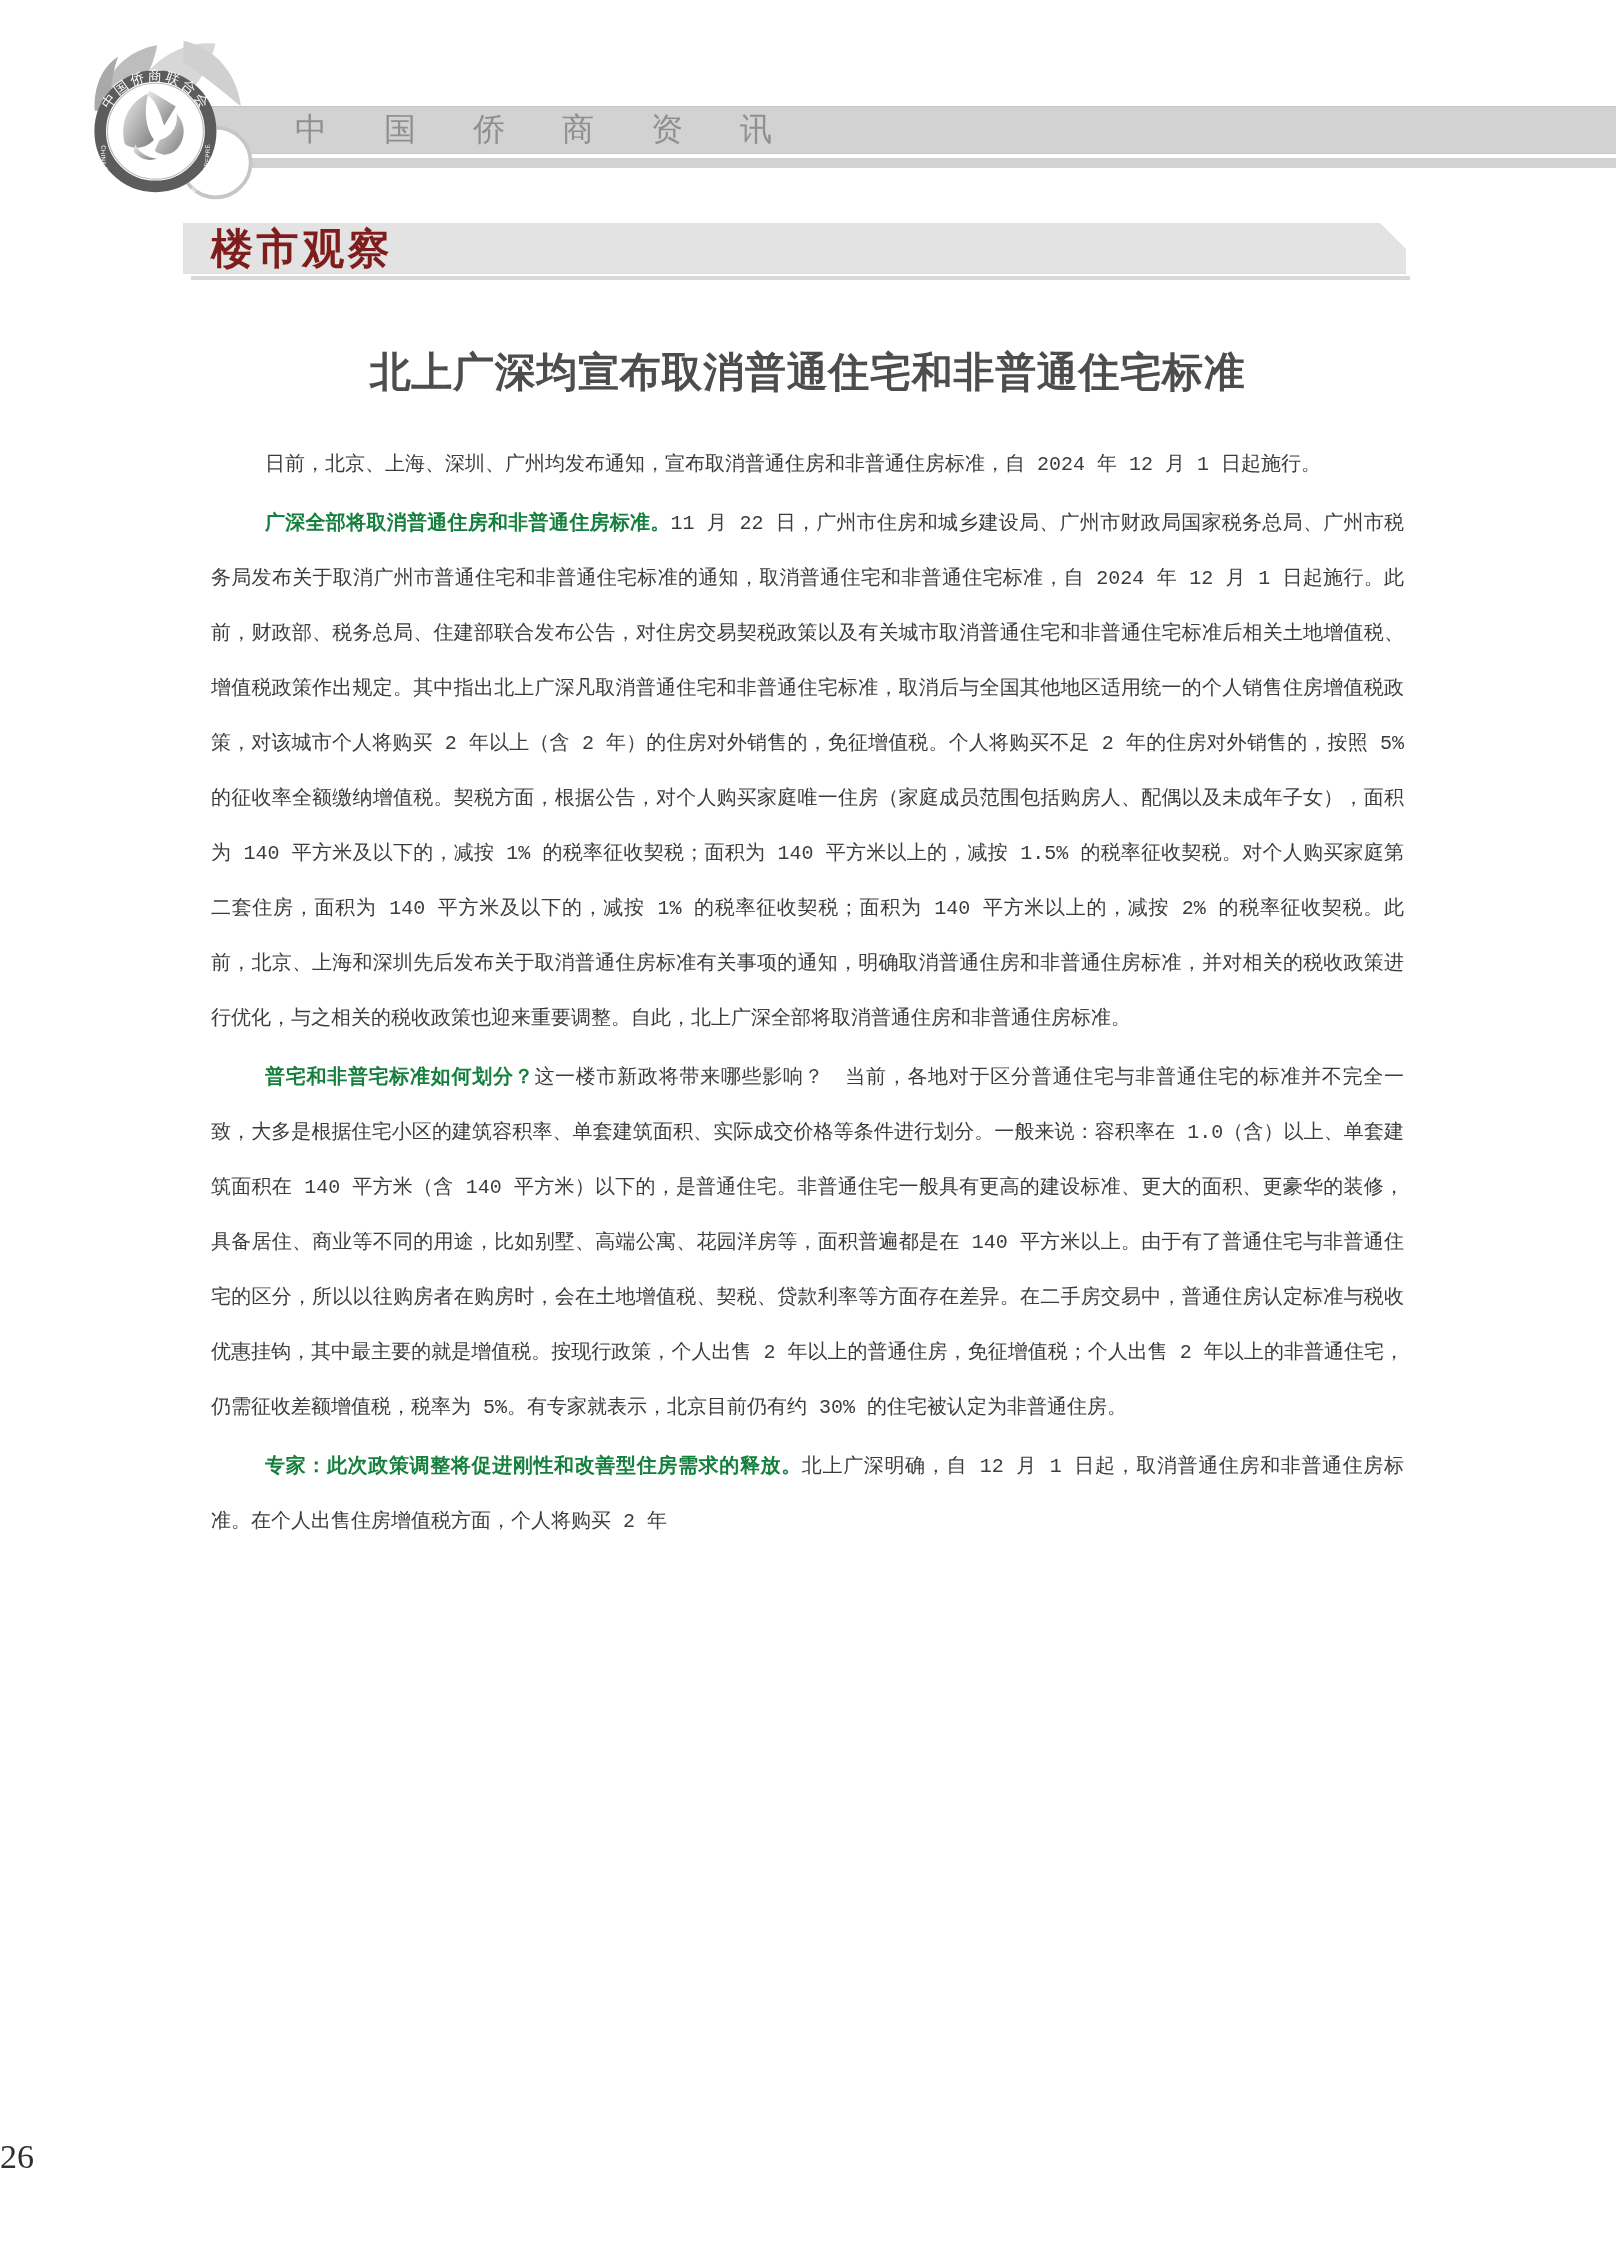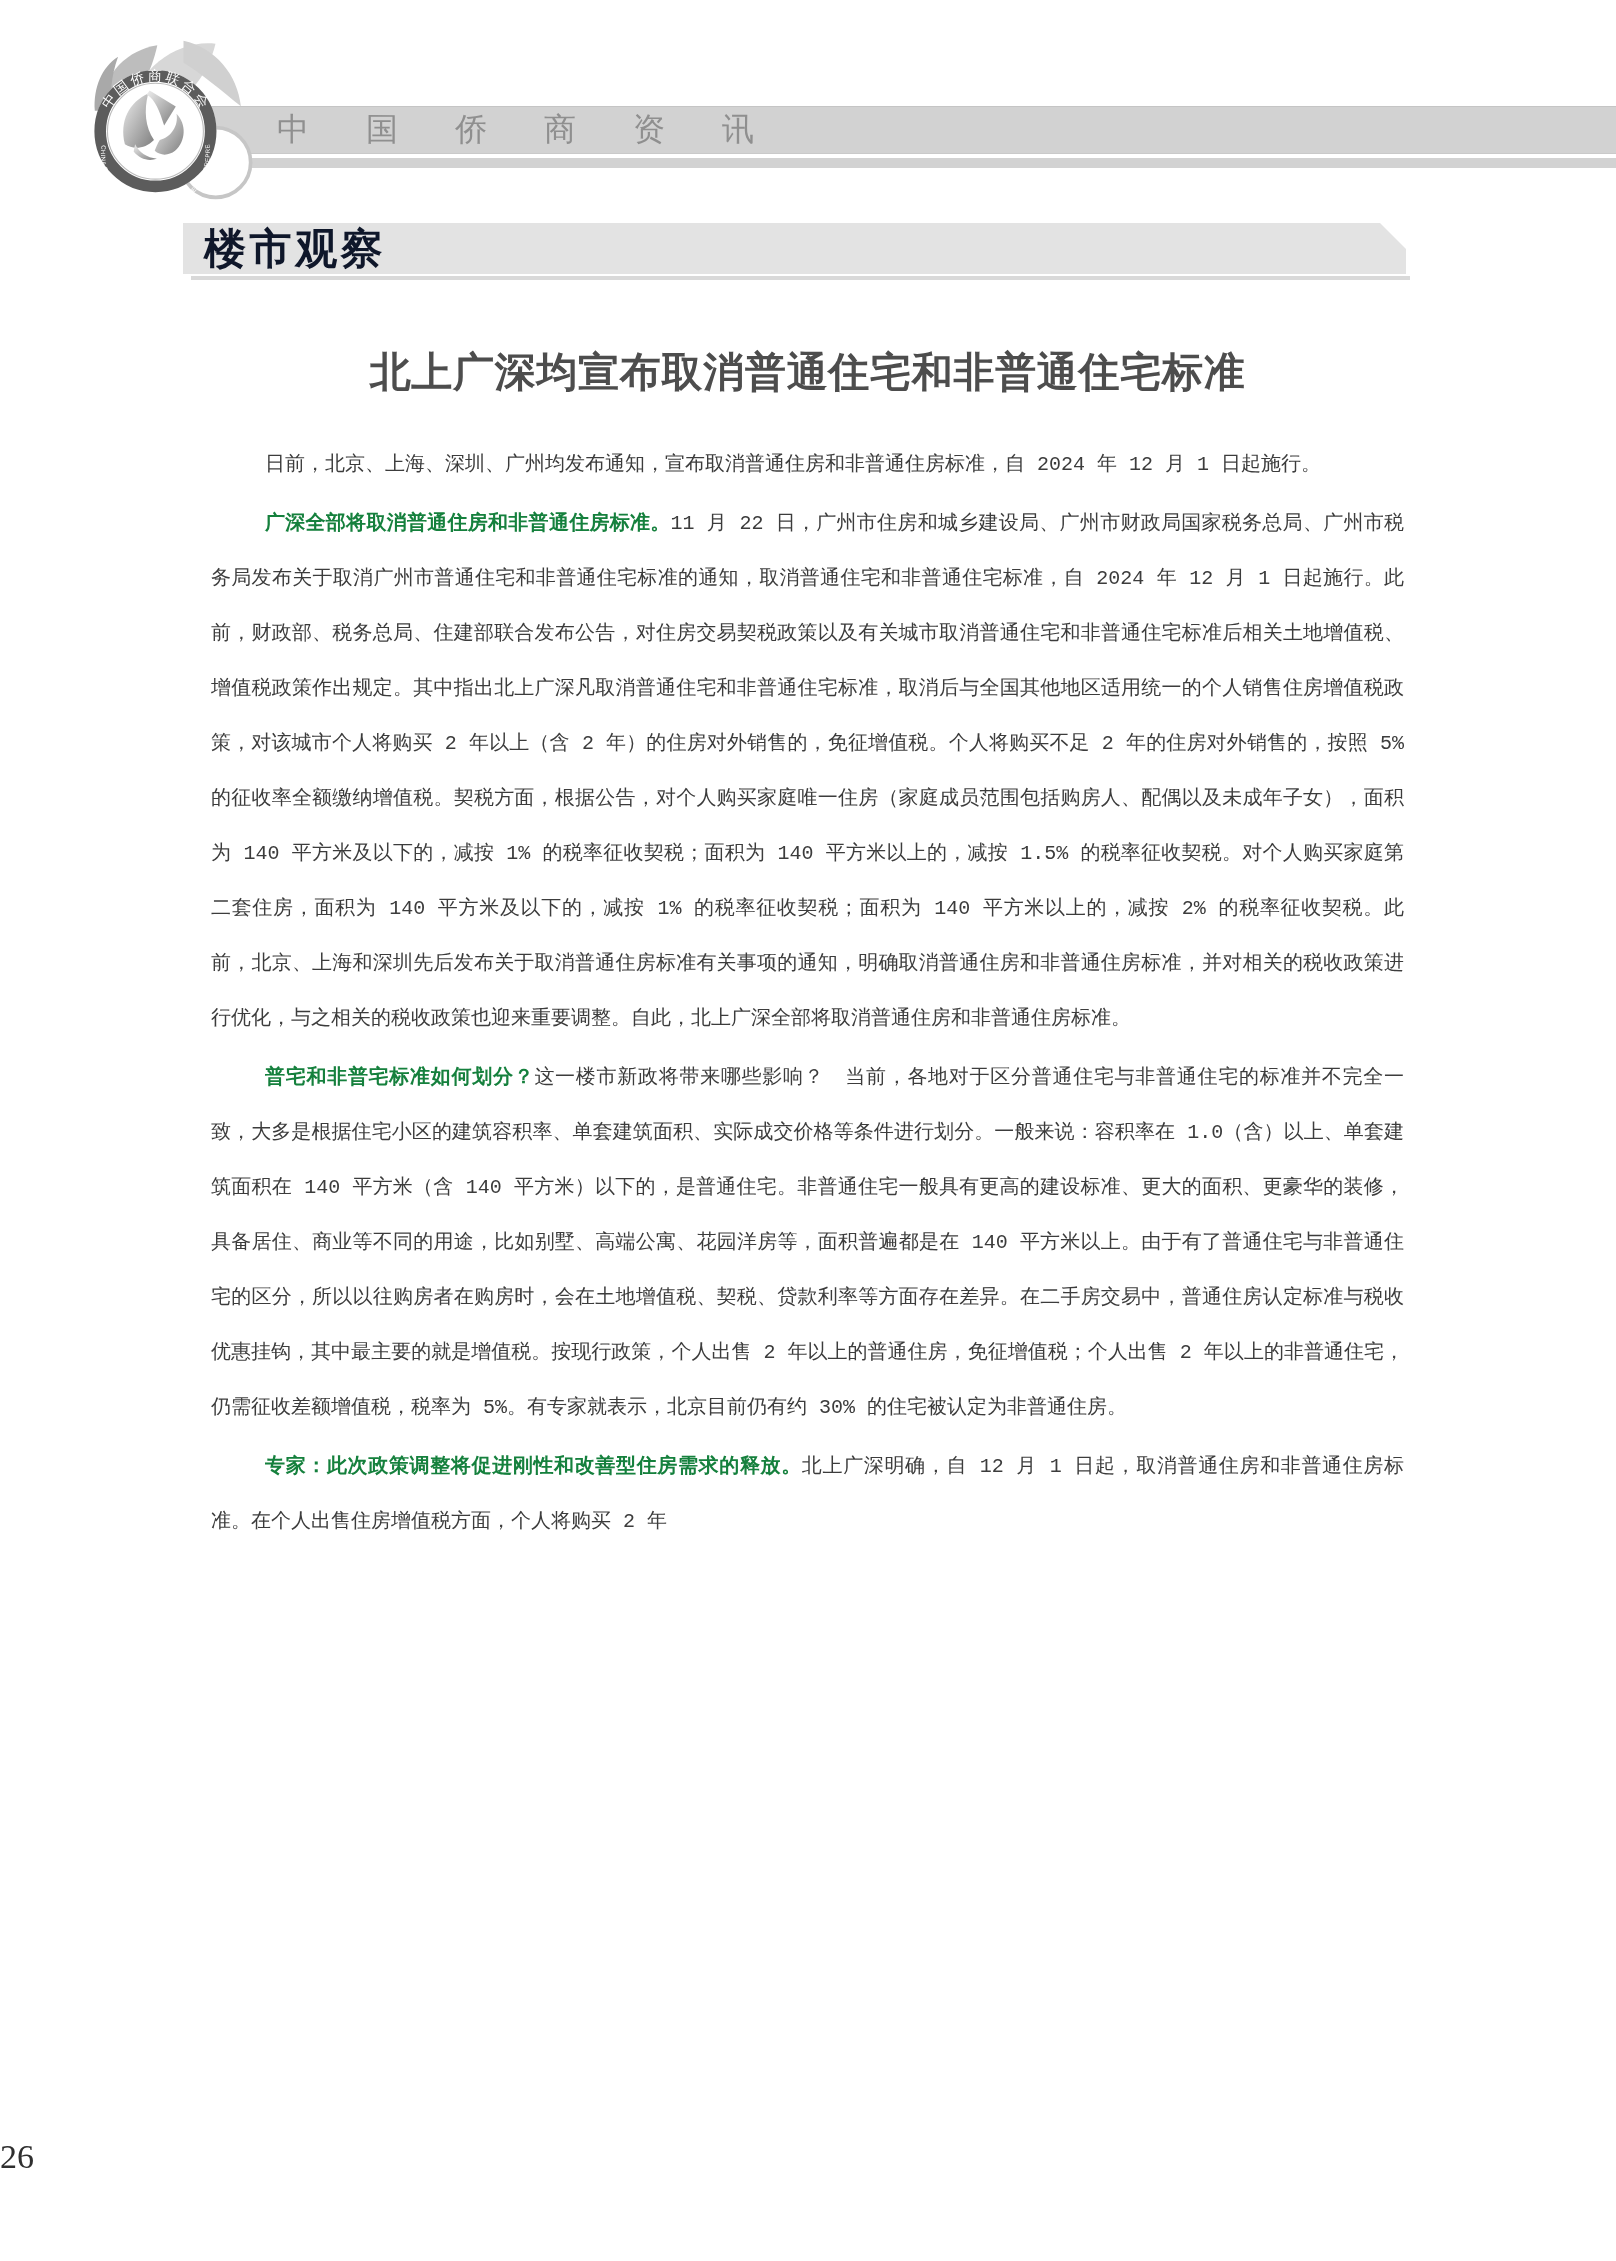--- a/index.html
+++ b/index.html
@@ -13,21 +13,21 @@
   }
   
   .banner-main{
     position:absolute;
     left:207px; top:106px; right:0; height:46px;
     background:#d2d2d2;
     border-top:1.5px solid #c5c5c5;
     border-bottom:1.5px solid #c9c9c9;
   }
   .banner-title{
-    margin-left:70px;
+    margin-left:88px;
     line-height:44px;
     font-size:32px;
     color:#8f8f8f;
     letter-spacing:57px;
     white-space:nowrap;
   }
   .banner-thin{
     position:absolute;
     left:218px; top:158px; right:0; height:9.5px;
     background:#d2d2d2;
@@ -38,27 +38,27 @@
   
   .section-bar{
     position:absolute;
     left:183px; top:223px;
     width:1223px; height:51px;
     background:#e3e3e3;
     clip-path:polygon(0 0, 1197px 0, 100% 26px, 100% 100%, 0 100%);
     z-index:2;
   }
   .section-label{
-    padding-left:21px;
+    padding-left:28px;
     line-height:52px;
     font-family:Liberation Serif, serif;
     font-weight:bold;
     font-size:42px;
     letter-spacing:3.6px;
-    color:#0f172a;
+    color:#7f1d1d;
   }
   .section-bar-shadow{
     position:absolute;
     left:191px; top:276px;
     width:1219px; height:4.4px;
     background:#d9d9d9;
     z-index:1;
   }
   
   .article{

